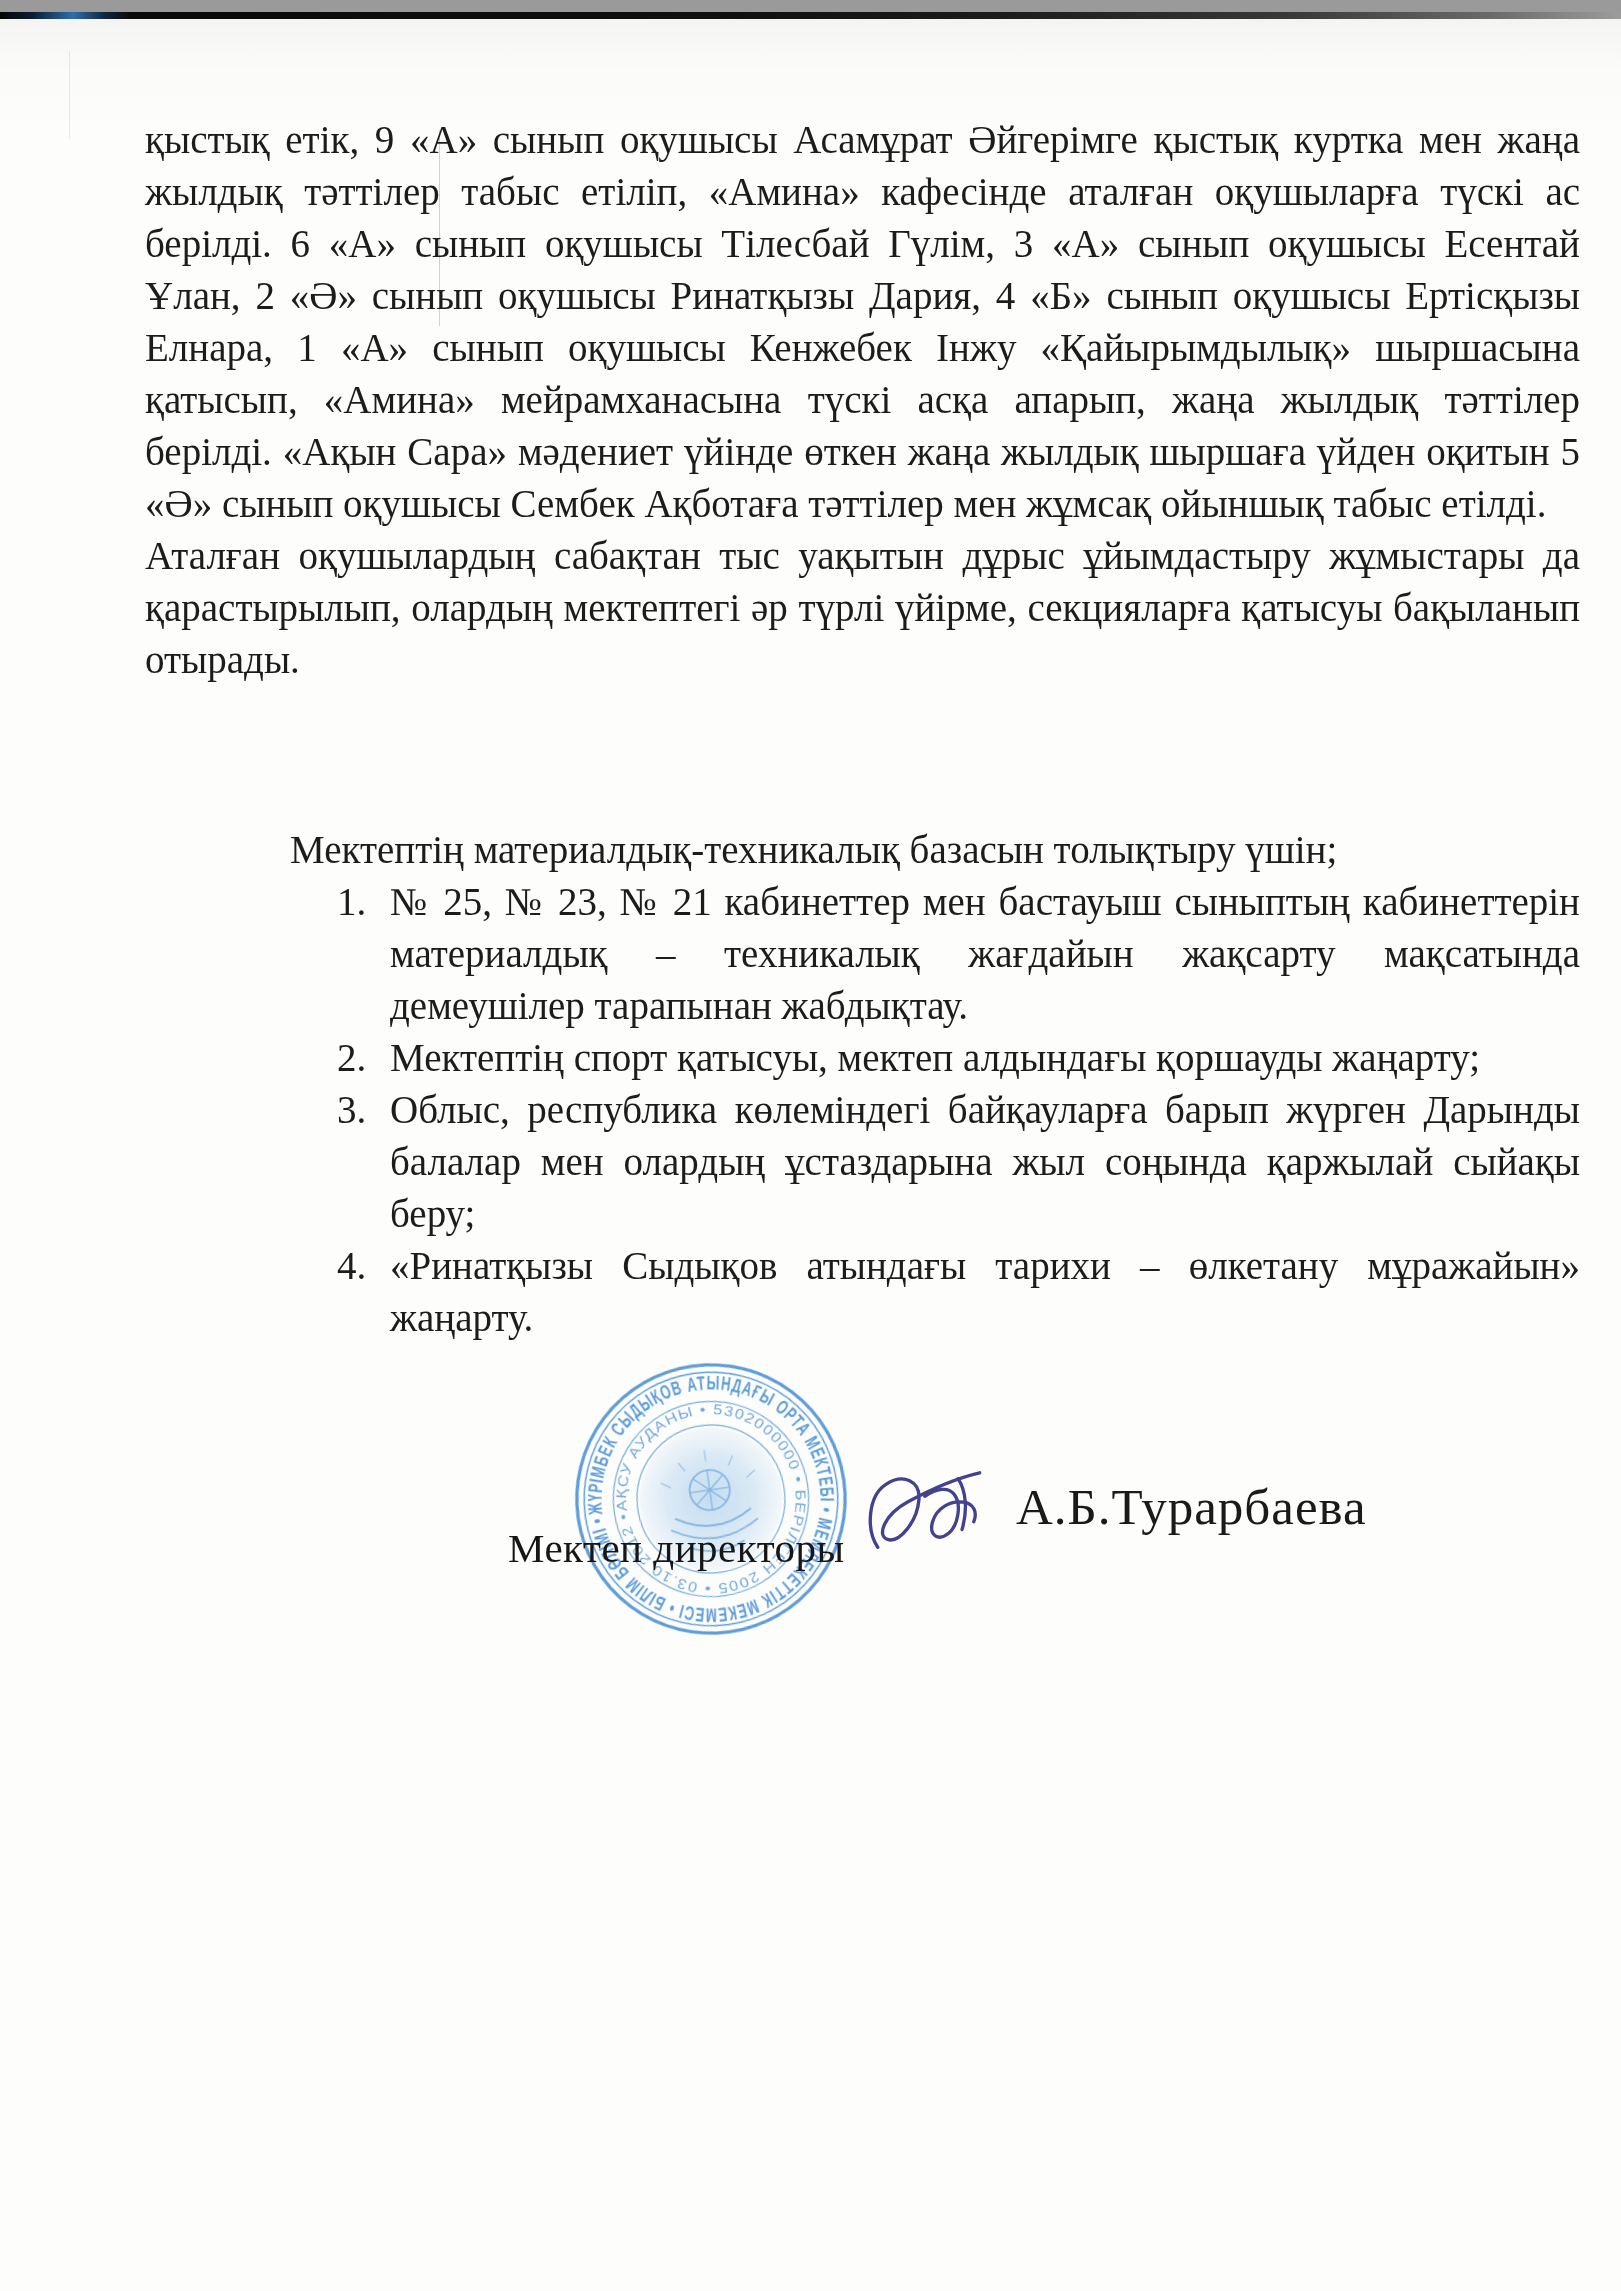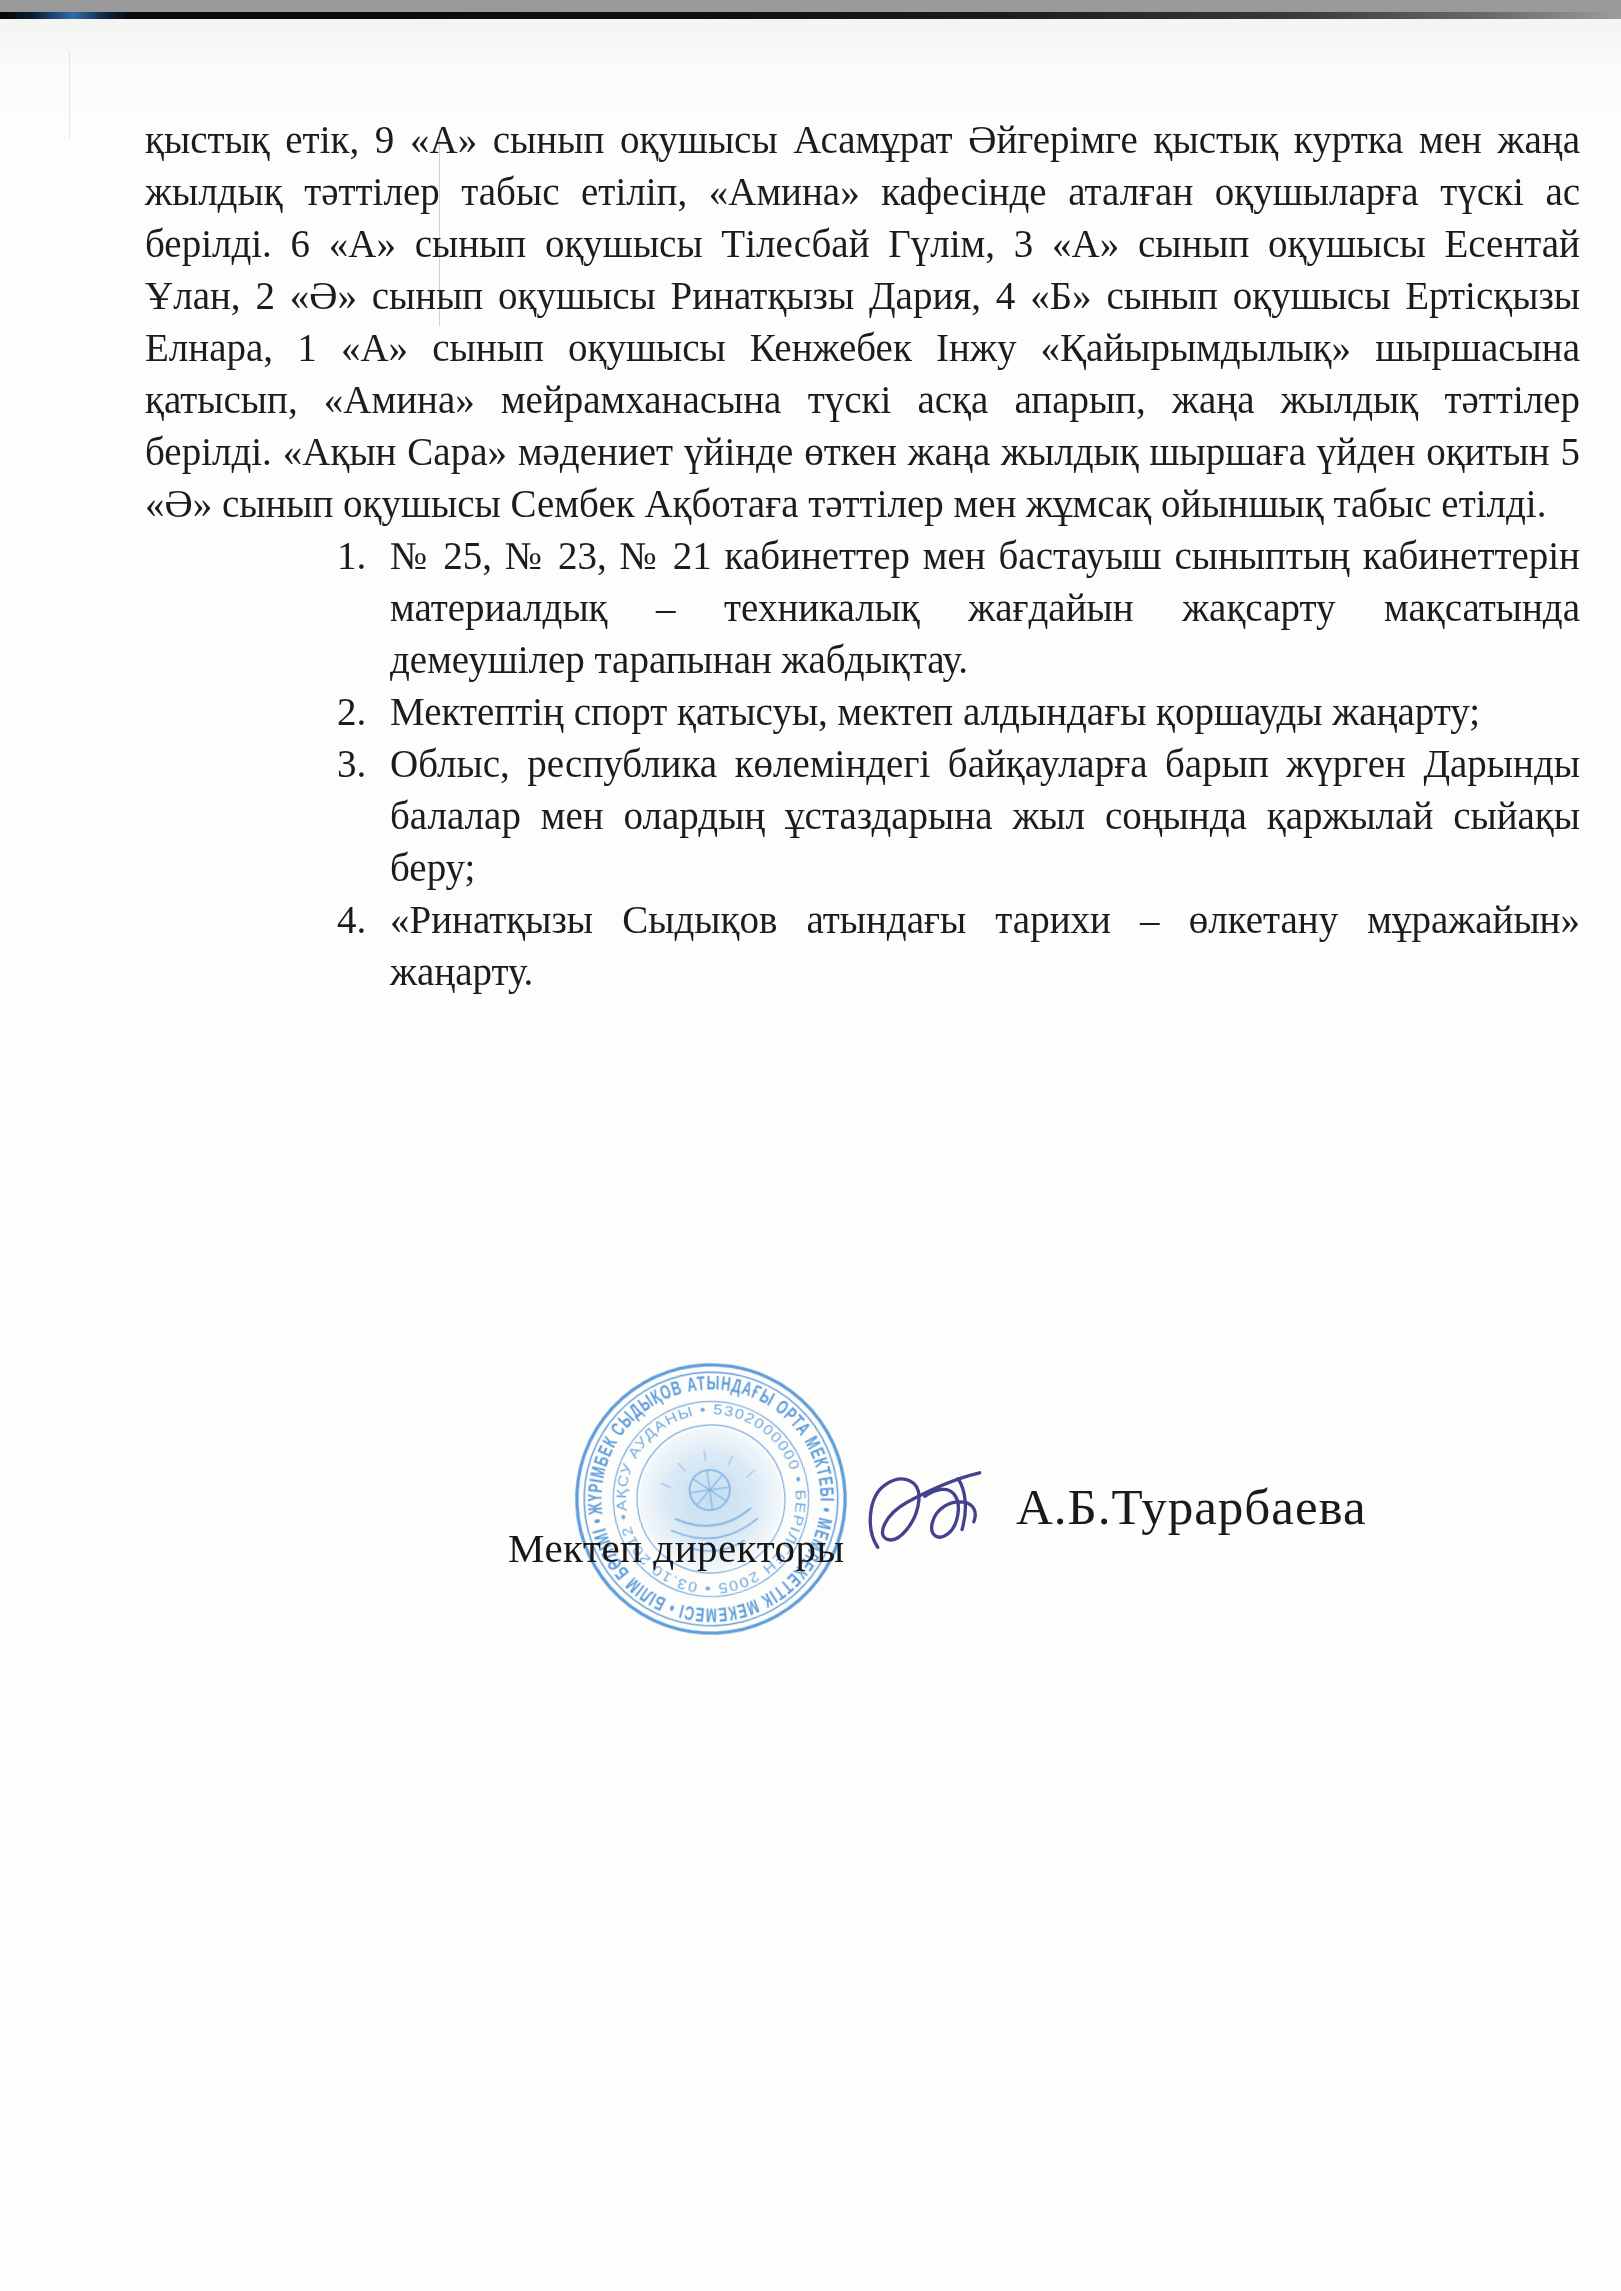--- a/index.html
+++ b/index.html
@@ -49,21 +49,23 @@
 <body>
 
 <div class="page">
 
   <div class="scan-bar"></div>
   <div class="hairline" style="left:439px;top:118px;height:196px;"></div>
   <div class="hairline" style="left:69px;top:39px;height:88px;opacity:.5;"></div>
 
   <div class="content">
     <p class="para">қыстық етік, 9 «А» сынып оқушысы Асамұрат Әйгерімге қыстық куртка мен жаңа жылдық тәттілер табыс етіліп, «Амина» кафесінде аталған оқушыларға түскі ас берілді. 6 «А» сынып оқушысы Тілесбай Гүлім, 3 «А» сынып оқушысы Есентай Ұлан, 2 «Ә» сынып оқушысы Ринатқызы Дария, 4 «Б» сынып оқушысы Ертісқызы Елнара, 1 «А» сынып оқушысы Кенжебек Інжу «Қайырымдылық» шыршасына қатысып, «Амина» мейрамханасына түскі асқа апарып, жаңа жылдық тәттілер берілді. «Ақын Сара» мәдениет үйінде өткен жаңа жылдық шыршаға үйден оқитын 5 «Ә» сынып оқушысы Сембек Ақботаға тәттілер мен жұмсақ ойыншық табыс етілді.</p>
+    <p class="para">Аталған оқушылардың сабақтан тыс уақытын дұрыс ұйымдастыру жұмыстары да қарастырылып, олардың мектептегі әр түрлі үйірме, секцияларға қатысуы бақыланып отырады.</p>
 
+    <p class="para section-header">Мектептің материалдық-техникалық базасын толықтыру үшін;</p>
 
     <ol class="num-list">
       <li class="num-item">
         <span class="num">1.</span>
         <span class="itxt">№ 25, № 23, № 21 кабинеттер мен бастауыш сыныптың кабинеттерін материалдық – техникалық жағдайын жақсарту мақсатында демеушілер тарапынан жабдықтау.</span>
       </li>
       <li class="num-item">
         <span class="num">2.</span>
         <span class="itxt">Мектептің спорт қатысуы, мектеп алдындағы қоршауды жаңарту;</span>
       </li>

